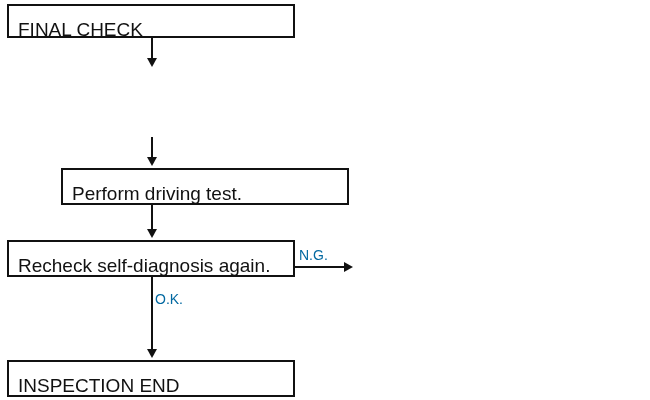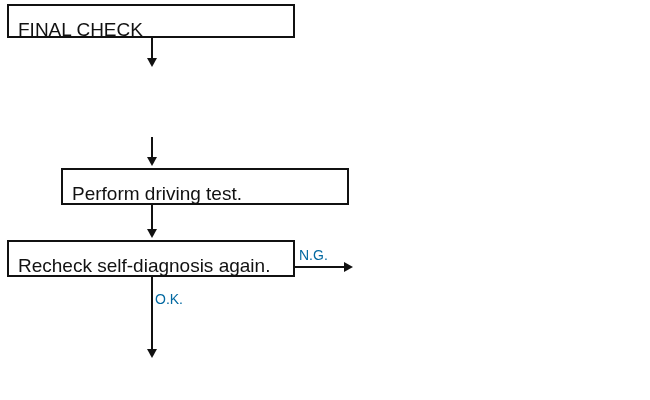--- a/index.html
+++ b/index.html
@@ -92,14 +92,17 @@
 
   <div class="hline" style="left:295px; top:266px; width:54px;"></div>
   <div class="arrow-right" style="left:344px; top:262px;"></div>
   <div class="edge-label" style="left:299px; top:248px;">N.G.</div>
 
 
   <div class="vline" style="left:151px; top:277px; height:74px;"></div>
   <div class="arrow-down" style="left:147px; top:349px;"></div>
   <div class="edge-label" style="left:155px; top:280px;margin-top:12px;">O.K.</div>
 
+  <div class="node" style="left:7px; top:360px; width:288px; height:37px;">
+    <span class="txt">INSPECTION END</span>
+  </div>
 
 </div>
 
 </body></html>

